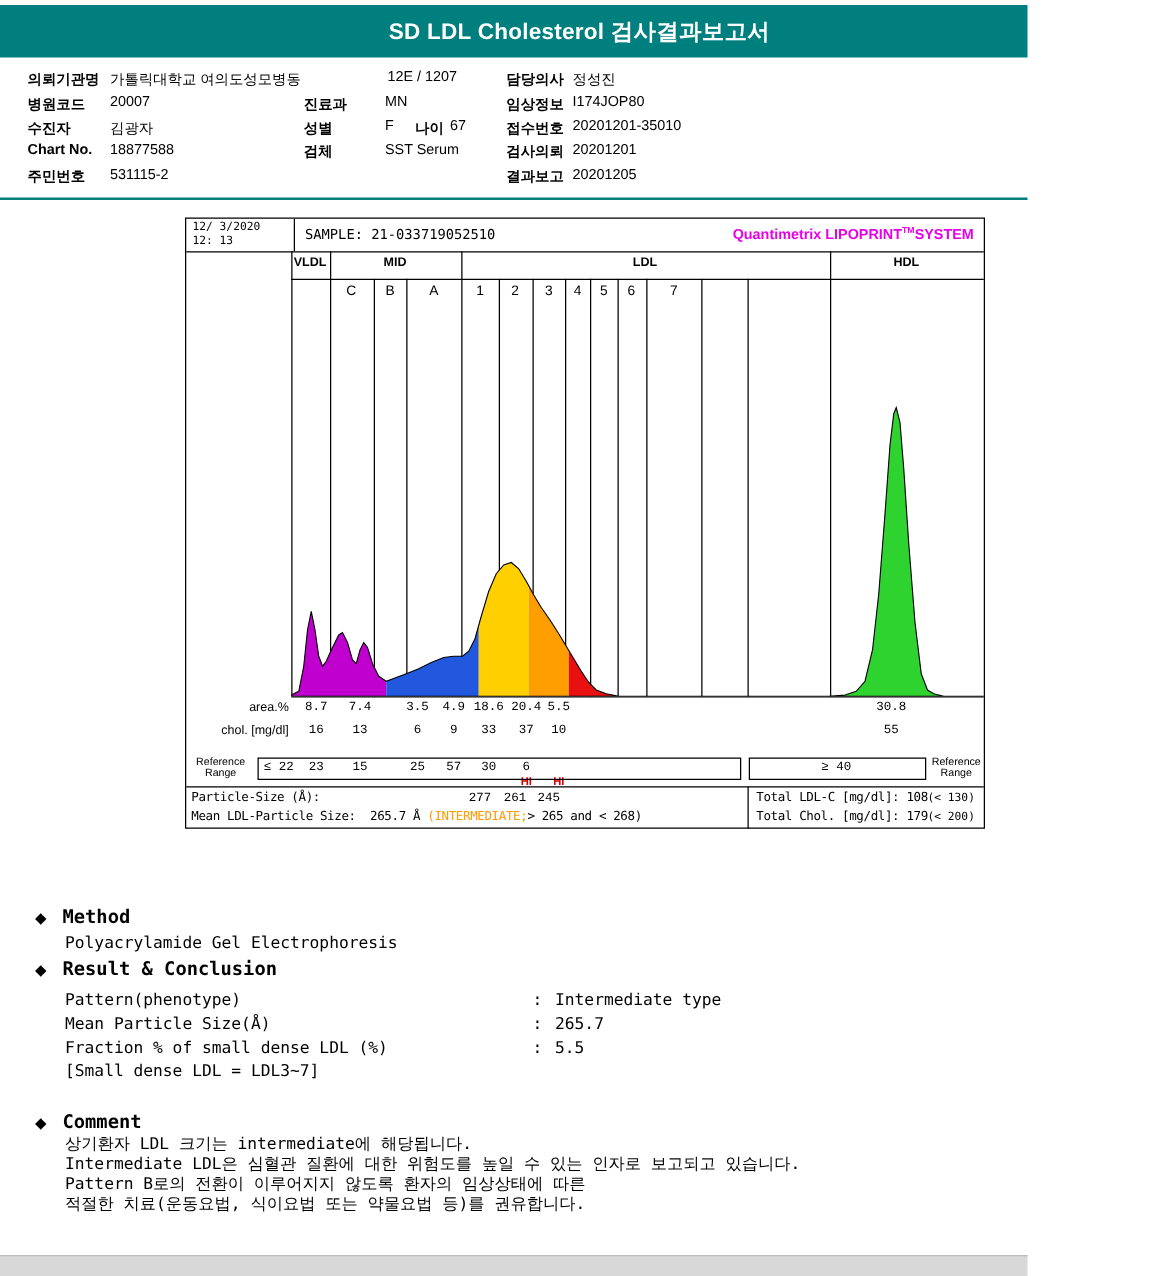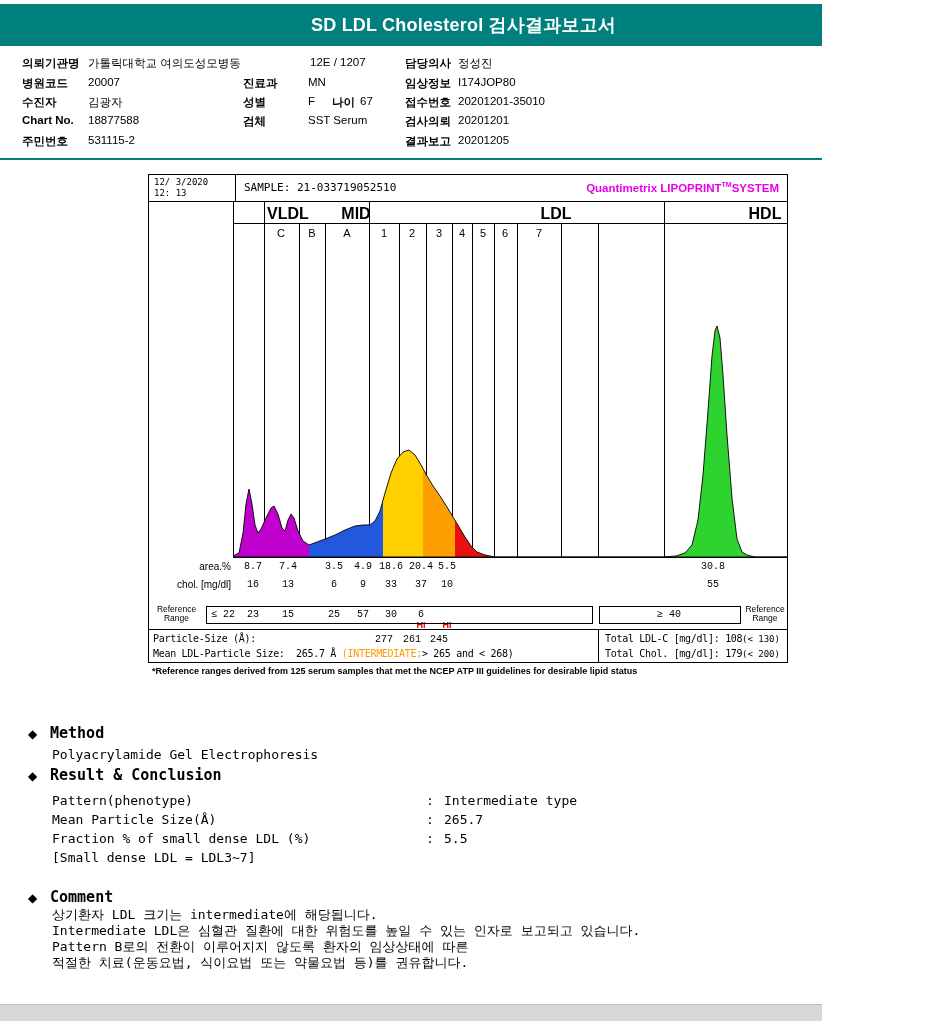--- a/index.html
+++ b/index.html
@@ -13,21 +13,21 @@
   .titlebar { position:absolute; left:0; top:4px; width:927px; height:42px; background:#007f7f;
               display:flex; align-items:center; justify-content:center; }
   .titlebar .title { color:#fff; font-weight:bold; font-size:18px; letter-spacing:0.2px; }
   .divider { position:absolute; left:0; top:158px; width:927px; height:2px; background:#007f7f; }
   .chartbox { position:absolute; left:148px; top:174px; width:640px; height:489px; border:1px solid #000;
               font-family:"DejaVu Sans Mono","Liberation Mono",monospace; }
   .vline { position:absolute; width:1px; background:#000; }
   .hline { position:absolute; height:1px; background:#000; }
   .datebox { position:absolute; left:0; top:0; width:87px; height:26px; border-right:1px solid #000;
              font-size:9px; line-height:11px; padding:2px 0 0 5px; }
-  .bandlbl { font-weight:bold; font-size:16px; font-family:"Liberation Sans",sans-serif;margin-left:40px; }
+  .bandlbl { font-weight:bold; font-size:10px; font-family:"Liberation Sans",sans-serif; }
   .sublbl { font-size:11px; font-family:"Liberation Sans",sans-serif; }
   .num { font-size:10px; font-family:Liberation Mono, monospace; }
   .rowlbl { font-size:10px; font-family:"Liberation Sans",sans-serif; text-align:right; }
   .reflbl { font-size:8.5px; line-height:9px; text-align:center; font-family:"Liberation Sans",sans-serif; }
   .refbox { position:absolute; border:1px solid #000; height:18px; }
   .hi { color:#dd0000; font-weight:bold; font-size:9px; font-family:"Liberation Sans",sans-serif;margin-top:28px; }
   .brand { color:#e800e8; font-weight:bold; font-size:11.5px; font-family:"Liberation Sans",sans-serif; }
   .small10 { font-size:10px; letter-spacing:-0.3px; }
   .hl-orange { color:#ff9900; }
   .footnote { font-size:9px; font-weight:bold; font-family:"Liberation Sans",sans-serif; }
@@ -209,21 +209,20 @@
     <span class="t c num" style="left:263px;top:459px">261</span>
     <span class="t c num" style="left:290px;top:459px">245</span>
     <span class="t small10" style="left:456px;top:458px">Total LDL-C [mg/dl]:  108</span>
     <span class="t" style="left:593px;top:459px;font-size:9px">(&lt; 130)</span>
 
     <span class="t small10" style="left:4px;top:473px"><span>Mean LDL-Particle Size:</span>&nbsp;&nbsp;<span>265.7 Å</span>&nbsp;<span class="hl-orange">(INTERMEDIATE;</span><span>&gt; 265 and &lt; 268)</span></span>
     <span class="t small10" style="left:456px;top:473px">Total Chol. [mg/dl]:  179</span>
     <span class="t" style="left:593px;top:474px;font-size:9px">(&lt; 200)</span>
   </div>
 
-  <span class="t footnote" style="left:152px;top:666px">*Reference ranges derived from 125 serum samples that met the NCEP ATP III guidelines for desirable lipid status</span>
 
   <span class="t bullet" style="left:28px;top:727px">◆</span>
   <span class="t sechead" style="left:50px;top:724px">Method</span>
   <span class="t secbody" style="left:52px;top:747px">Polyacrylamide Gel Electrophoresis</span>
 
   <span class="t bullet" style="left:28px;top:769px">◆</span>
   <span class="t sechead" style="left:50px;top:766px">Result &amp; Conclusion</span>
 
   <span class="t secbody" style="left:52px;top:793px">Pattern(phenotype)</span>
   <span class="t secbody" style="left:426px;top:793px">:</span>

